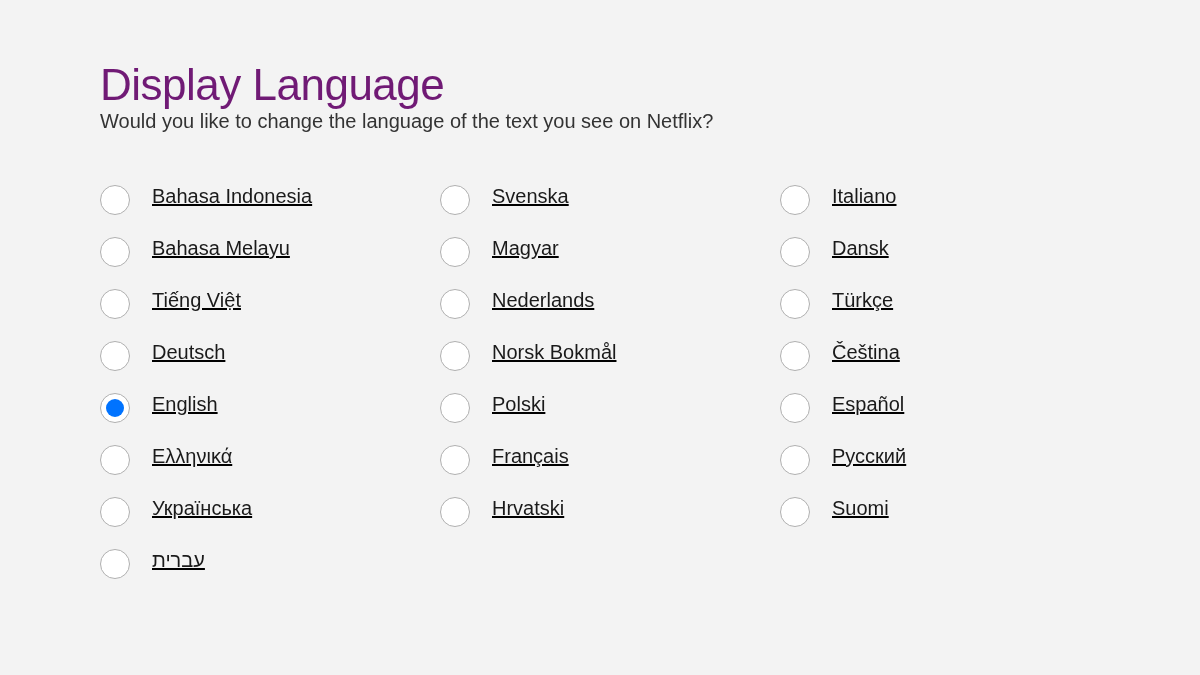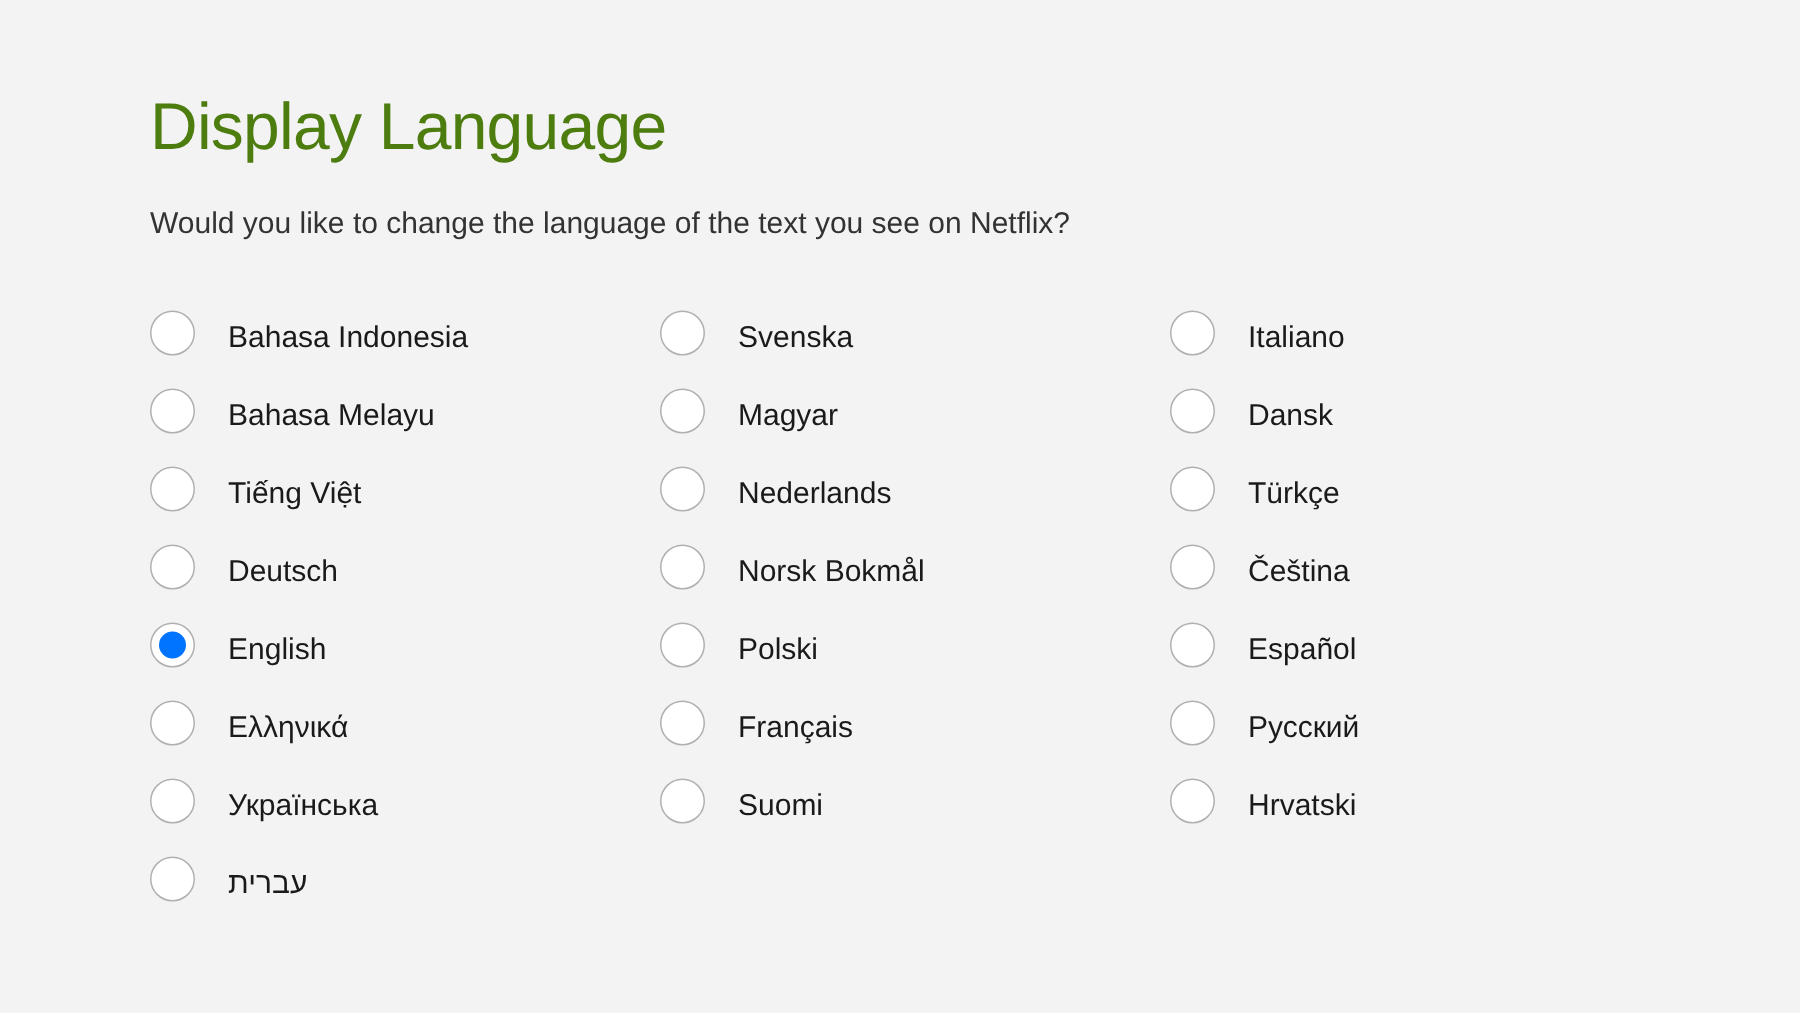--- a/index.html
+++ b/index.html
@@ -13,41 +13,42 @@
       background-color: #f3f3f3;
       font-family: -apple-system, BlinkMacSystemFont, "Segoe UI", "Helvetica Neue", Arial, sans-serif;
       overflow: hidden;
     }
     .container {
       padding: 60px 100px 0 100px;
     }
     .page-title {
       font-size: 44px;
       font-weight: 400;
-      color: #4d7c0f;
+      color: #701a75;
       letter-spacing: -0.5px;
-      margin-bottom: 28px;
+      margin-bottom: 0;
     }
     .page-subtitle {
       font-size: 20px;
       font-weight: 400;
       color: #333;
-      margin-bottom: 24px;
+      margin-bottom: 52px;
     }
     .language-grid {
       display: grid;
       grid-template-columns: repeat(3, 1fr);
       column-gap: 20px;
       row-gap: 0;
     }
     .language-option {
       display: flex;
-      align-items: flex-end;
+      align-items: flex-start;
       height: 52px;
       cursor: pointer;
+      text-decoration: underline;
     }
     .radio-outer {
       width: 30px;
       height: 30px;
       border-radius: 50%;
       border: 1.5px solid #b0b0b0;
       background-color: #fff;
       flex-shrink: 0;
       display: flex;
       align-items: center;
@@ -153,24 +154,24 @@
       <div class="language-option">
         <div class="radio-outer"></div>
         <span class="language-label">Русский</span>
       </div>
       <div class="language-option">
         <div class="radio-outer"></div>
         <span class="language-label">Українська</span>
       </div>
       <div class="language-option">
         <div class="radio-outer"></div>
-        <span class="language-label">Suomi</span>
+        <span class="language-label">Hrvatski</span>
       </div>
       <div class="language-option">
         <div class="radio-outer"></div>
-        <span class="language-label">Hrvatski</span>
+        <span class="language-label">Suomi</span>
       </div>
       <div class="language-option">
         <div class="radio-outer"></div>
         <span class="language-label">עברית</span>
       </div>
     </div>
 </div>
 
 </body></html>

